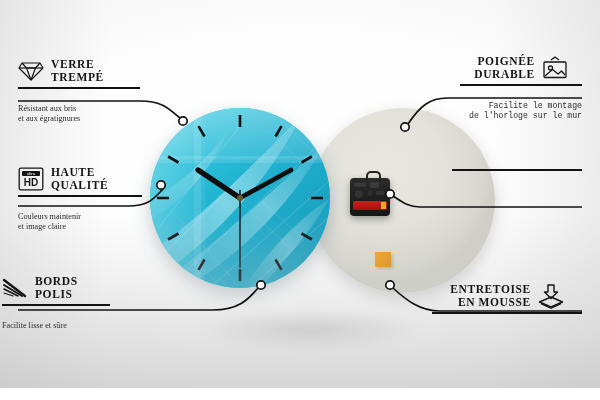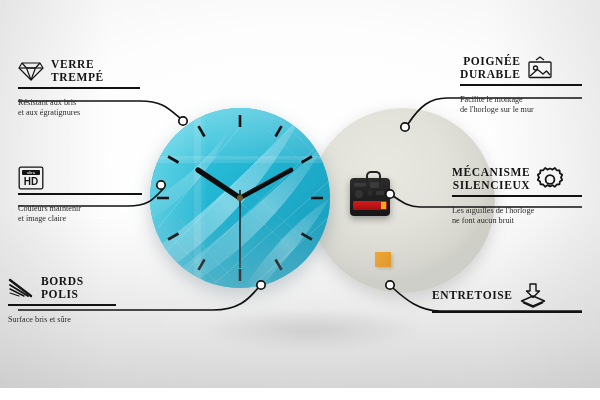--- a/index.html
+++ b/index.html
@@ -25,35 +25,35 @@
     background:radial-gradient(50% 50% at 50% 50%, rgba(120,120,120,.33), rgba(120,120,120,0) 70%);
     filter:blur(3px);
   }
   svg.layer{position:absolute;left:0;top:0;width:600px;height:400px;}
   #connectors{pointer-events:none;}
 
   
   .callout{position:absolute;}
   .callout .headrow{display:flex;align-items:center;gap:7px;}
   .callout.left .headrow{justify-content:flex-start;}
-  .callout.right .headrow{justify-content:flex-start;}
+  .callout.right .headrow{justify-content:center;}
   .ttl{
     font-family:"Liberation Serif", serif;
     font-weight:700;font-size:11.5px;line-height:13px;
     letter-spacing:.6px;color:#141414;text-transform:uppercase;
   }
   .callout.right .ttl{text-align:right;}
   .ico{flex:0 0 auto;display:block;}
   .rule{height:1.6px;background:#121212;margin-top:3px;}
   .desc{
     font-family:"Liberation Serif", serif;
-    font-size:8.2px;line-height:10.2px;color:#2b2b2b;margin-top:9px;
+    font-size:8.2px;line-height:10.2px;color:#2b2b2b;margin-top:15px;
     white-space:pre-line;
   }
-  .callout.right .desc{}
+  .callout.right .desc{text-align:right;font-family:Liberation Mono, monospace;}
 
   
   #clockBack{
     position:absolute;left:310px;top:108px;width:185px;height:185px;border-radius:50%;
     background:radial-gradient(60% 60% at 40% 34%, #e8e8e0 0%, #e2e2da 55%, #d8d8d0 88%, #cfcfc7 100%);
     box-shadow:0 6px 16px rgba(110,110,110,.30);
   }
   #clockFront{
     position:absolute;left:150px;top:108px;width:180px;height:180px;border-radius:50%;
     overflow:hidden;
@@ -225,44 +225,45 @@
 
   <div class="callout left" style="left:18px;top:166px;width:124px;">
     <div class="headrow">
       <svg class="ico" width="26" height="24" viewBox="0 0 26 24">
         <rect x="1.2" y="1.2" width="23.6" height="21.6" rx="1.5" fill="none" stroke="#141414" stroke-width="1.3"></rect>
         <rect x="4" y="4" width="18" height="5" rx="1" fill="#141414"></rect>
         <text x="13" y="8.3" font-family="Liberation Sans, sans-serif" font-size="4.2" fill="#ffffff" text-anchor="middle">ultra</text>
         <text x="13" y="19.4" font-family="Liberation Sans, sans-serif" font-size="10" font-weight="bold" fill="#141414" text-anchor="middle">HD</text>
       </svg>
       <div>
+        <div class="ttl">HAUTE QUALITÉ</div>
       </div>
     </div>
     <div class="rule"></div>
     <div class="desc">Couleurs maintenir
 et image claire</div>
   </div>
 
-  <div class="callout left" style="left:8px;top:275px;width:108px;">
+  <div class="callout left" style="left:2px;top:275px;width:108px;">
     <div class="headrow">
       <svg class="ico" width="26" height="22" viewBox="0 0 26 22">
         <g stroke="#141414" stroke-linecap="round">
           <line x1="2" y1="3" x2="23" y2="19" stroke-width="2.4"></line>
           <line x1="2" y1="8" x2="20" y2="19" stroke-width="1.9"></line>
           <line x1="2" y1="12" x2="16" y2="19" stroke-width="1.5"></line>
           <line x1="2" y1="16" x2="11" y2="19" stroke-width="1.1"></line>
         </g>
       </svg>
       <div>
         <div class="ttl">BORDS</div>
         <div class="ttl">POLIS</div>
       </div>
     </div>
     <div class="rule"></div>
-    <div class="desc">Surface bris et sûre</div>
+    <div class="desc">Facilite lisse et sûre</div>
   </div>
 
   <div class="callout right" style="left:460px;top:55px;width:122px;">
     <div class="headrow">
       <div>
         <div class="ttl">POIGNÉE</div>
         <div class="ttl">DURABLE</div>
       </div>
       <svg class="ico" width="26" height="24" viewBox="0 0 26 24">
         <g fill="none" stroke="#141414" stroke-width="1.3">
@@ -272,41 +273,28 @@
           <path d="M3 20 L10.5 13.5 L16 18 L19.5 15 L23 19" stroke-linejoin="round"></path>
         </g>
       </svg>
     </div>
     <div class="rule"></div>
     <div class="desc">Facilite le montage
 de l'horloge sur le mur</div>
   </div>
 
   <div class="callout right" style="left:452px;top:166px;width:130px;">
-    <div class="headrow">
-      <div>
-        <div class="ttl">MÉCANISME</div>
-        <div class="ttl">SILENCIEUX</div>
-      </div>
-      <svg class="ico" width="26" height="25" viewBox="0 0 26 25">
-        <g fill="none" stroke="#141414" stroke-width="1.8" stroke-linejoin="round">
-          <path d="M13 1.5 l2.6 1.1 2.3-1.6 1.9 2.3 2.7 .1 .4 2.9 2.3 1.5 -1.2 2.6 1.2 2.6 -2.3 1.5 -.4 2.9 -2.7 .1 -1.9 2.3 -2.3-1.6 -2.6 1.1 -2.6-1.1 -2.3 1.6 -1.9-2.3 -2.7-.1 -.4-2.9 -2.3-1.5 1.2-2.6 -1.2-2.6 2.3-1.5 .4-2.9 2.7-.1 1.9-2.3 2.3 1.6 Z"></path>
-          <circle cx="13" cy="12.5" r="4.4"></circle>
-        </g>
-      </svg>
-    </div>
-    <div class="rule"></div>
-    <div class="desc">Les aiguilles de l'horloge
-ne font aucun bruit</div>
+    <div class="rule"></div>
   </div>
 
   <div class="callout right" style="left:432px;top:283px;width:150px;">
     <div class="headrow">
       <div>
         <div class="ttl">ENTRETOISE</div>
+        <div class="ttl">EN MOUSSE</div>
       </div>
       <svg class="ico" width="26" height="25" viewBox="0 0 26 25">
         <g fill="none" stroke="#141414" stroke-width="1.4" stroke-linejoin="round">
           <path d="M10 1 h6 v7 h3.5 L13 14.5 L6.5 8 H10 Z"></path>
           <path d="M13 13 L24.5 18 L13 23 L1.5 18 Z"></path>
           <path d="M3 19.6 L13 24.2 L23 19.6"></path>
         </g>
       </svg>
     </div>
     <div class="rule"></div>

